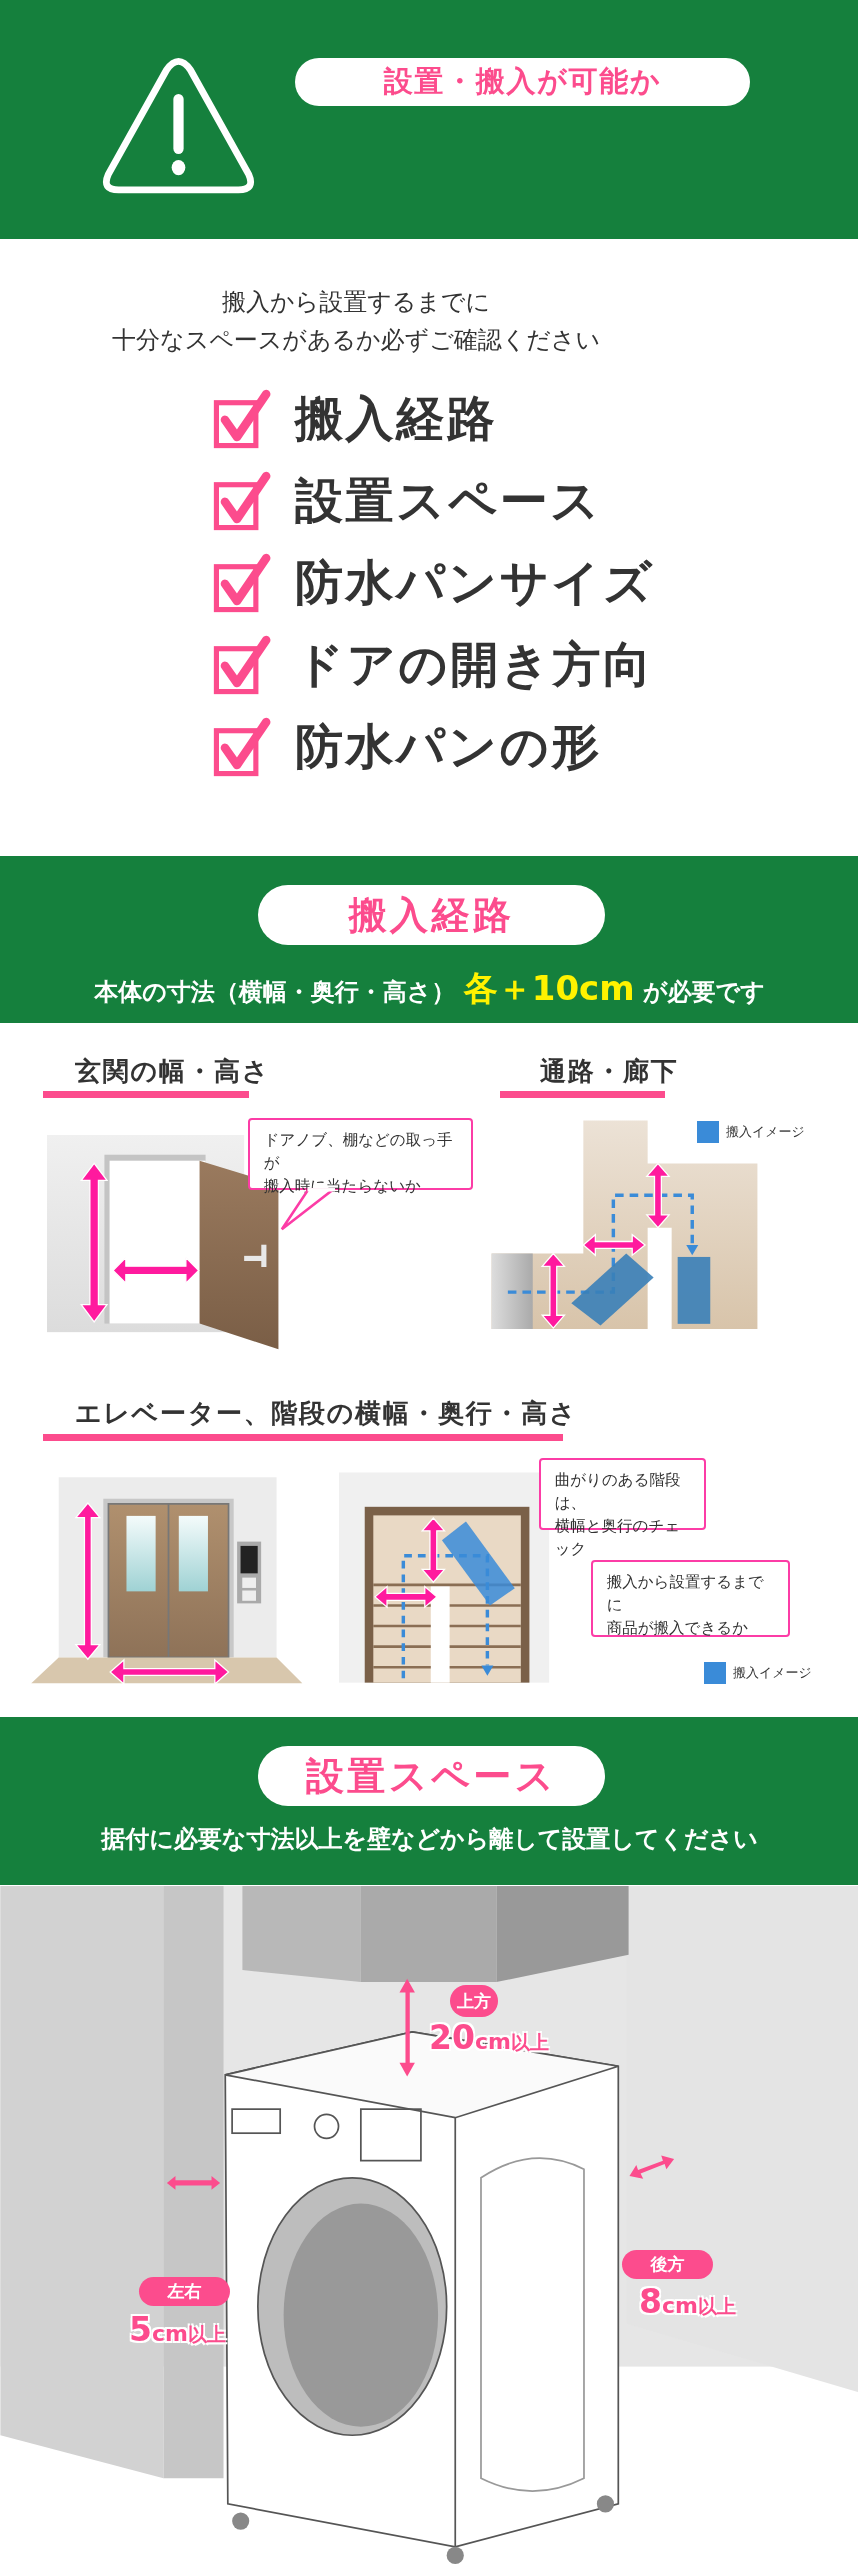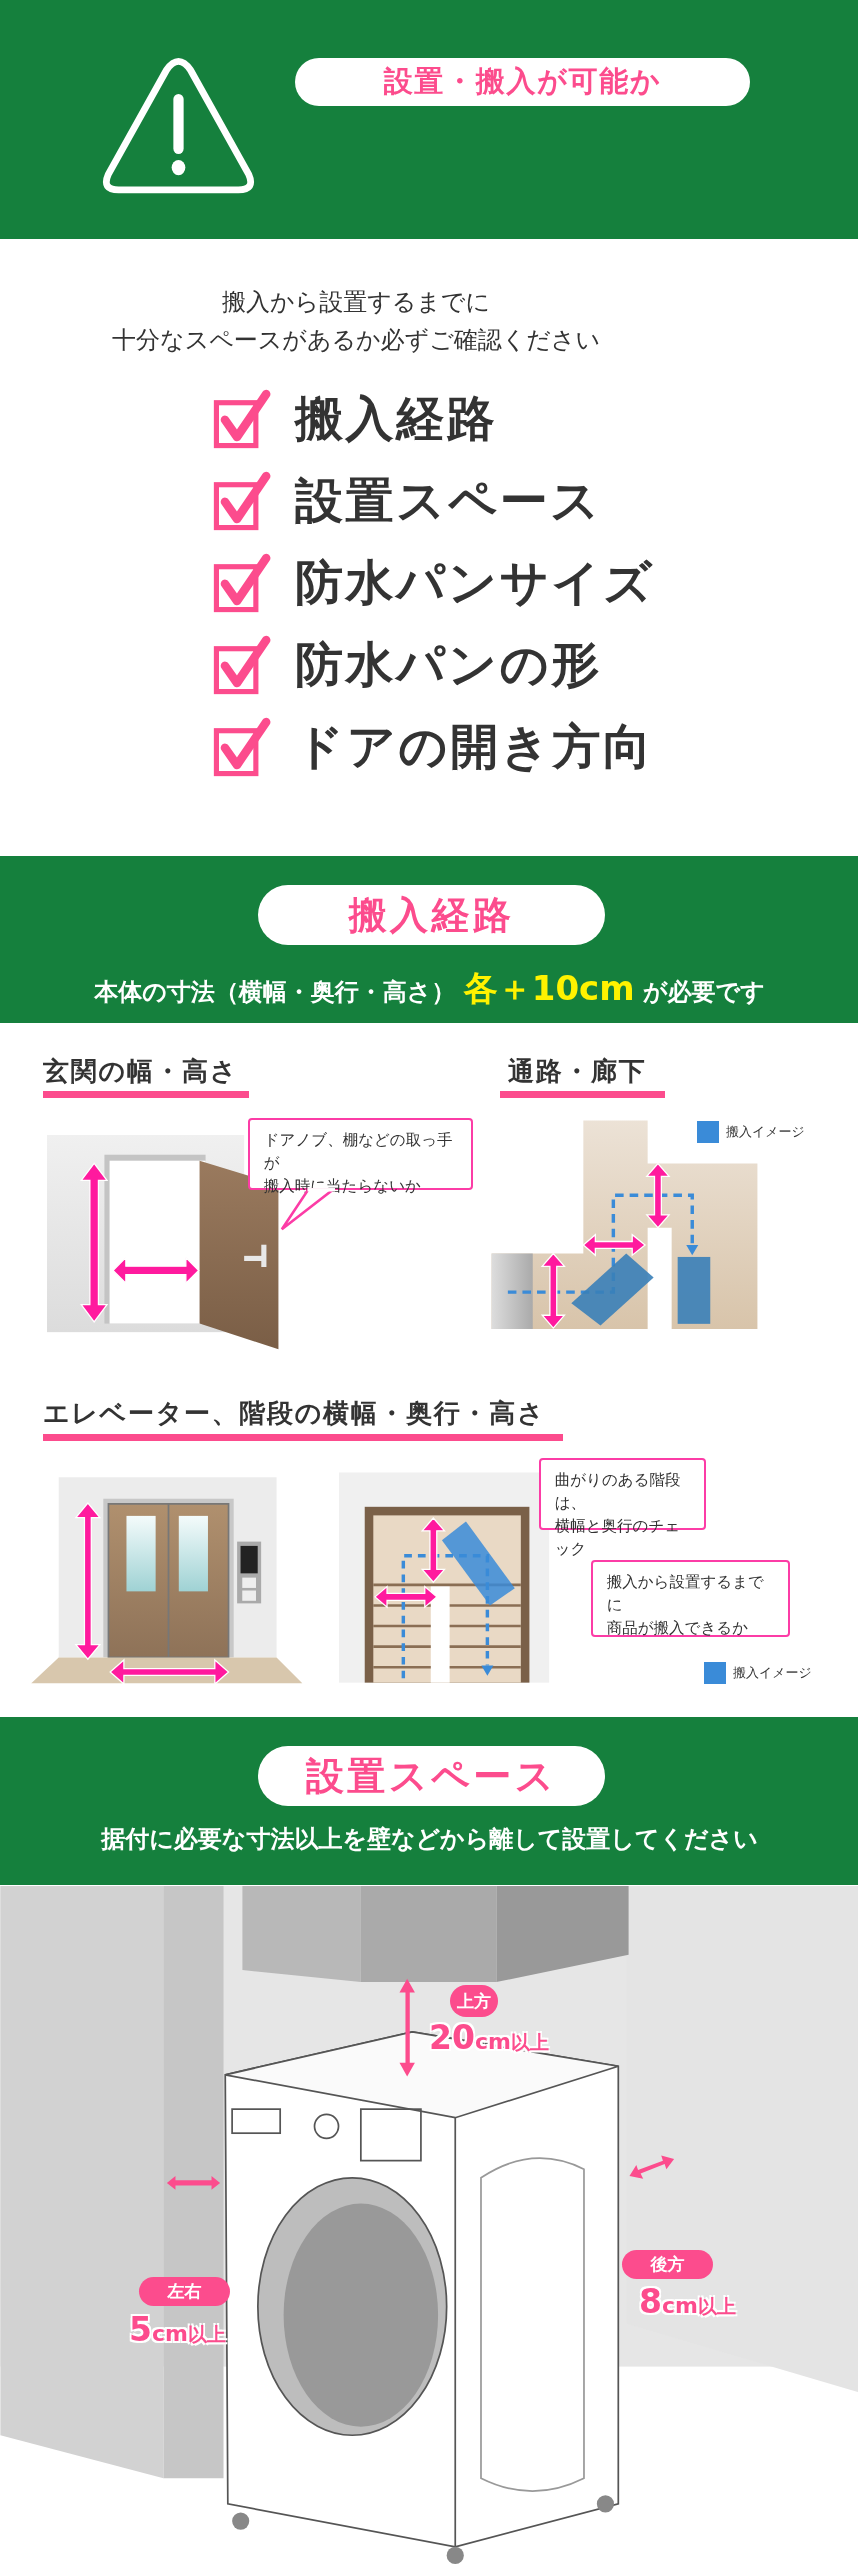--- a/index.html
+++ b/index.html
@@ -16,21 +16,21 @@
 .checklist{left:213px;top:378px;}
 .check-item{display:flex;align-items:center;height:82px;}
 .check-item .cb{width:60px;height:60px;margin-right:22px;}
 .check-item span{font-size:48px;font-weight:bold;color:#333;letter-spacing:2.6px;}
 
 .sec{left:0;width:859px;}
 .sec .pill{position:absolute;left:258px;width:347px;height:60px;background:#fff;border-radius:30px;color:#fc4c8d;font-size:38px;font-weight:bold;display:flex;align-items:center;justify-content:center;letter-spacing:3.4px;}
 .sec .sub{position:absolute;left:0;width:859px;text-align:center;color:#fff;font-weight:bold;font-size:24px;}
 .yellow{color:#fff200;font-size:34px;}
 
-.subh{font-size:26px;font-weight:bold;color:#333;letter-spacing:1.7px;}
+.subh{font-size:26px;font-weight:bold;color:#333;letter-spacing:1.7px;margin-left:32px;}
 .underline{height:6.9px;background:#fc4c8d;}
 .bubble{background:#fff;border:2.6px solid #fc3ca6;border-radius:4px;font-size:15.5px;line-height:23px;padding:8.6px 13.7px;color:#333;}
 .legend{display:flex;align-items:center;font-size:13px;color:#333;}
 .legend i{display:inline-block;width:22px;height:22px;background:#3a8bd8;margin-right:6.9px;}
 .tag{background:#fc4c8d;color:#fff;font-weight:bold;font-size:17px;border-radius:17px;display:flex;align-items:center;justify-content:center;}
 .dim{color:#fc4c8d;font-weight:bold;text-shadow:1.7px 1.7px 0 #fff,-1.7px -1.7px 0 #fff,1.7px -1.7px 0 #fff,-1.7px 1.7px 0 #fff;}
 .dim b{font-size:33px;}
 .dim small{font-size:19px;}
 </style>
 </head>
@@ -70,28 +70,28 @@
         <rect x="4" y="16" width="46" height="50" fill="none" stroke="#fc4c8d" stroke-width="6"></rect>
         <path d="M14 36 L28 56 L62 6" fill="none" stroke="#fc4c8d" stroke-width="10" stroke-linecap="round" stroke-linejoin="round"></path>
       </svg>
     <span>防水パンサイズ</span>
   </div>
   <div class="check-item">
     <svg class="cb" viewBox="0 0 70 70">
         <rect x="4" y="16" width="46" height="50" fill="none" stroke="#fc4c8d" stroke-width="6"></rect>
         <path d="M14 36 L28 56 L62 6" fill="none" stroke="#fc4c8d" stroke-width="10" stroke-linecap="round" stroke-linejoin="round"></path>
       </svg>
+    <span>ドアの開き方向</span>
+  </div>
+  <div class="check-item">
+    <svg class="cb" viewBox="0 0 70 70">
+        <rect x="4" y="16" width="46" height="50" fill="none" stroke="#fc4c8d" stroke-width="6"></rect>
+        <path d="M14 36 L28 56 L62 6" fill="none" stroke="#fc4c8d" stroke-width="10" stroke-linecap="round" stroke-linejoin="round"></path>
+      </svg>
     <span>防水パンの形</span>
-  </div>
-  <div class="check-item">
-    <svg class="cb" viewBox="0 0 70 70">
-        <rect x="4" y="16" width="46" height="50" fill="none" stroke="#fc4c8d" stroke-width="6"></rect>
-        <path d="M14 36 L28 56 L62 6" fill="none" stroke="#fc4c8d" stroke-width="10" stroke-linecap="round" stroke-linejoin="round"></path>
-      </svg>
-    <span>ドアの開き方向</span>
   </div>
 </div>
 
 <div class="abs sec pink-bg" style="top:856px;height:167px;">
   <div class="pill" style="top:29px;">搬入経路</div>
   <div class="sub" style="top:110px;">
     <span>本体の寸法（横幅・奥行・高さ）</span>
     <span class="yellow">各＋10cm</span>
     <span>が必要です</span>
   </div>

